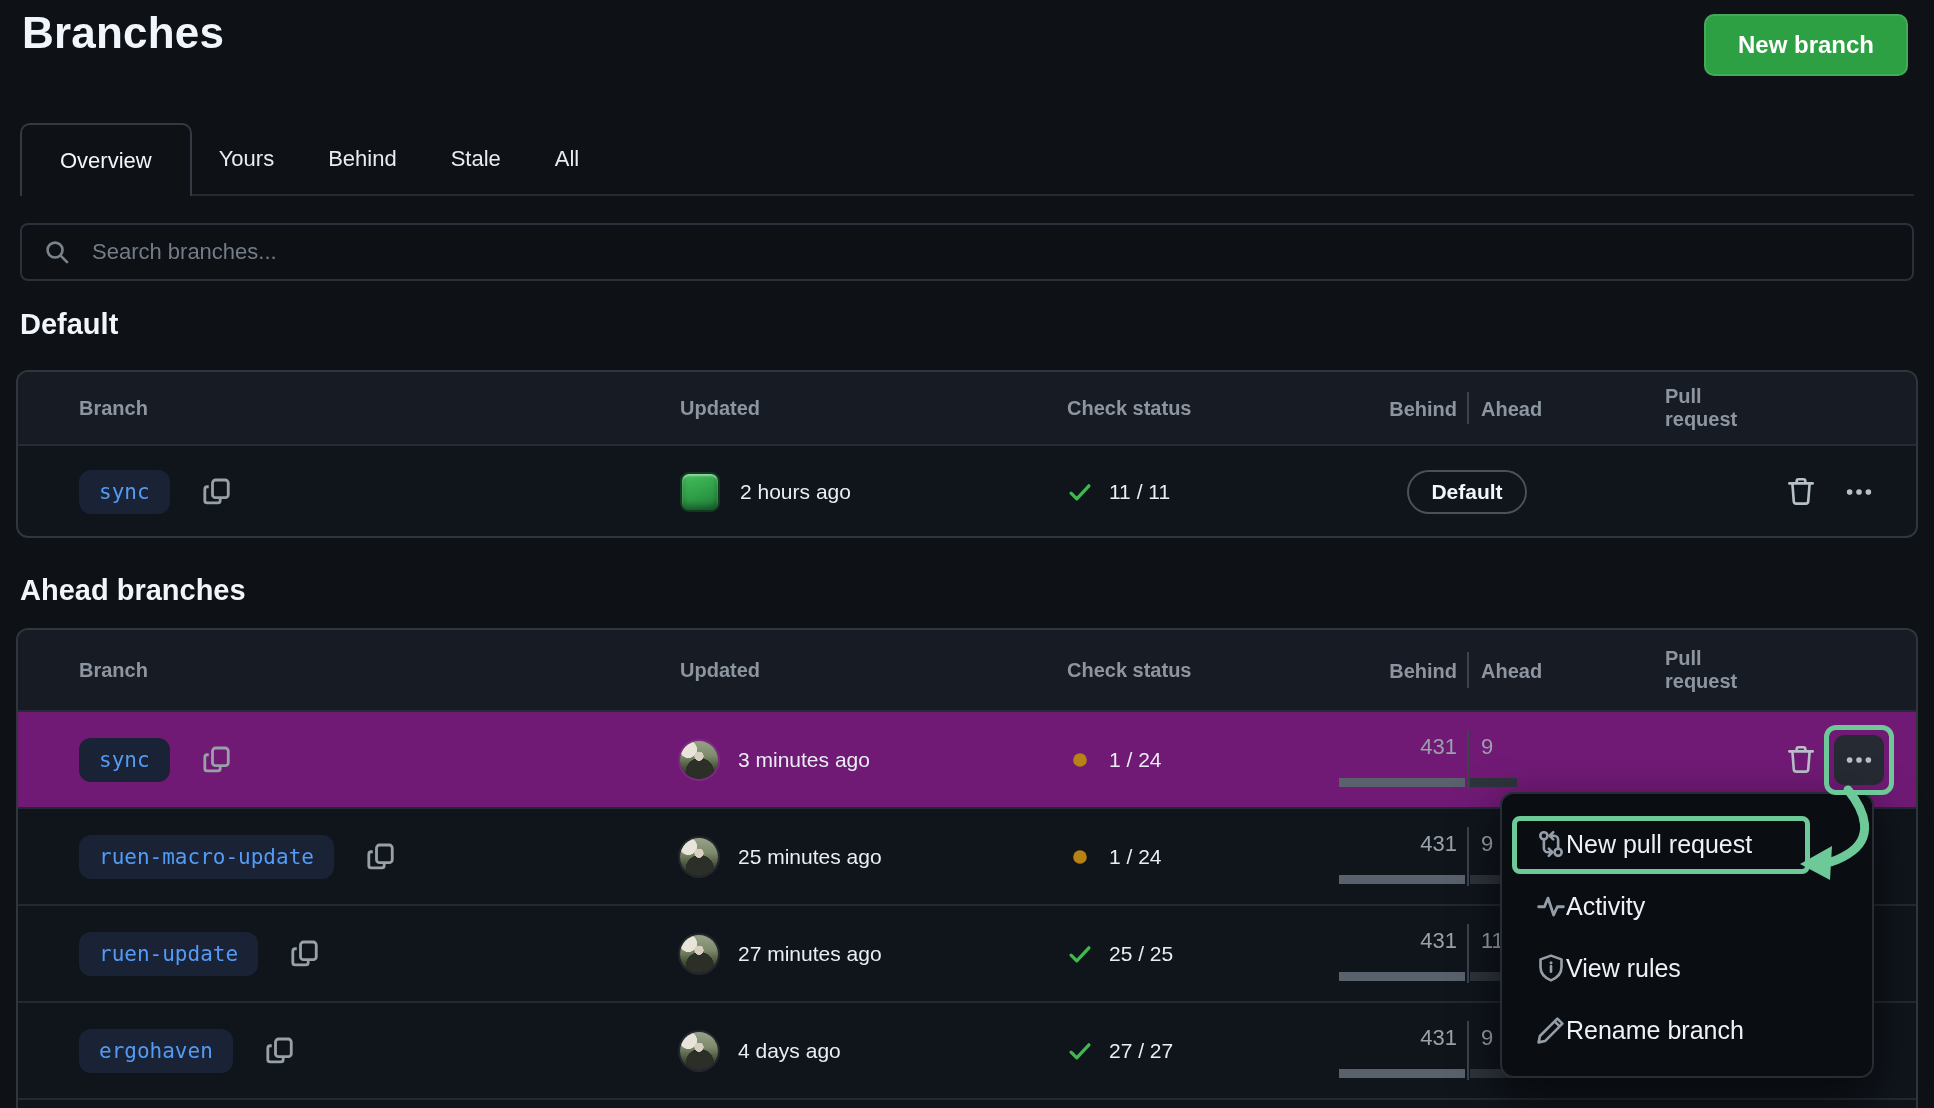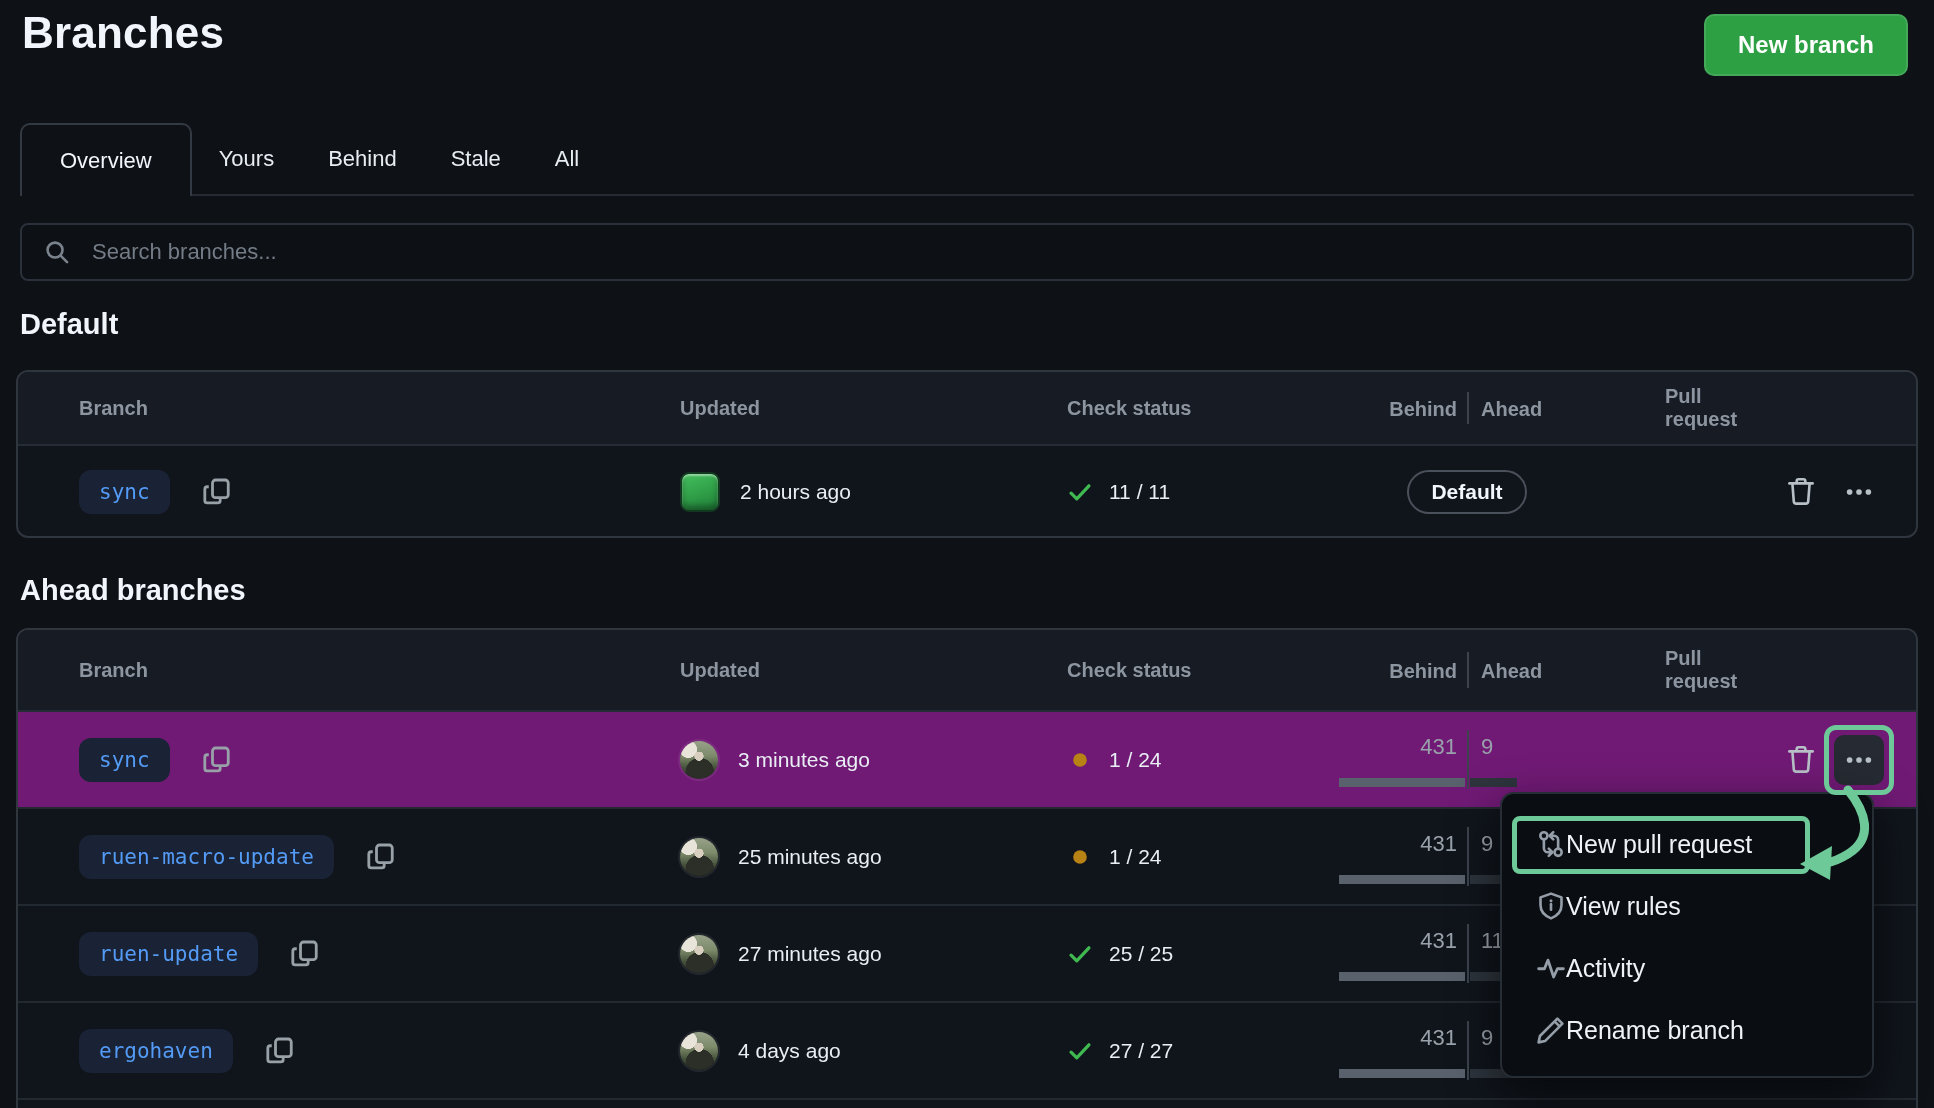--- a/index.html
+++ b/index.html
@@ -432,32 +432,32 @@
       <span class="mic">
           <svg width="30" height="30">
             <use href="#i-compare"></use>
           </svg>
         </span>
       <span>New pull request</span>
     </div>
     <div class="mi">
       <span class="mic">
           <svg width="30" height="30">
+            <use href="#i-pulse"></use>
+          </svg>
+        </span>
+      <span>Activity</span>
+    </div>
+    <div class="mi">
+      <span class="mic">
+          <svg width="30" height="30">
             <use href="#i-shield"></use>
           </svg>
         </span>
       <span>View rules</span>
-    </div>
-    <div class="mi">
-      <span class="mic">
-          <svg width="30" height="30">
-            <use href="#i-pulse"></use>
-          </svg>
-        </span>
-      <span>Activity</span>
     </div>
     <div class="mi">
       <span class="mic">
           <svg width="30" height="30">
             <use href="#i-pencil"></use>
           </svg>
         </span>
       <span>Rename branch</span>
     </div>
     <span class="annot-item"></span>

